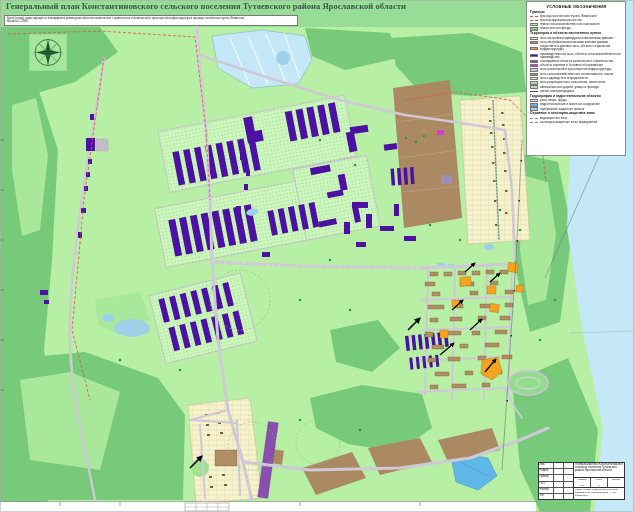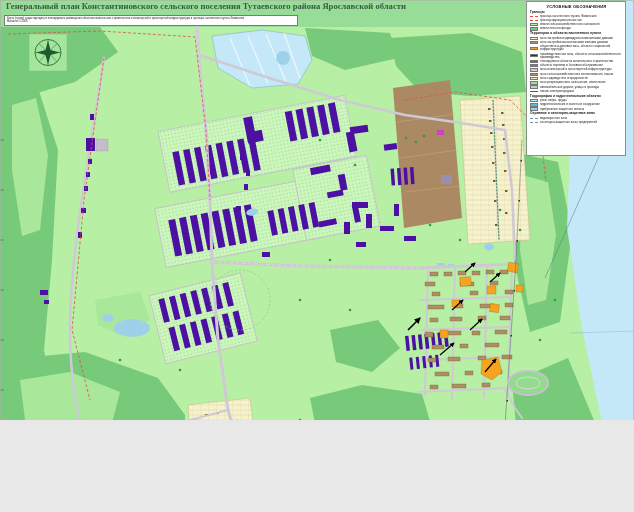--- a/index.html
+++ b/index.html
@@ -1,16 +1,16 @@
 <!DOCTYPE html>
 <html style="--base: #b7efa4; --forest: #76ca79; --forestLight: #a9e79b; --pale: #f6f2cc; --water: #c4e8f8; --waterDeep: #9fd0ea; --purple: #4c10a3; --purpleLight: #8a4fae; --brown: #ab8a63; --tan: #b08e63; --orange: #f6a41f; --magenta: #cc3fcf; --road: #cfc8d6; --red: #e0504a; --titleText: #3c5a44; --legendBorder: #8a8f8a;"><head>
 <meta charset="utf-8">
 <style>
   html,body{margin:0;padding:0;background:#e8e8e8;}
-  #stage{position:relative;width:634px;height:420px;overflow:hidden;
+  #stage{position:relative;width:634px;height:512px;overflow:hidden;
          font-family:"Liberation Sans",sans-serif;background:var(--base);}
   #map{position:absolute;left:0;top:0;}
   
   .f-base{fill:var(--base)} .f-forest{fill:var(--forest)} .f-forest2{fill:var(--forestLight)}
   .f-water{fill:var(--water)} .f-pond{fill:var(--waterDeep)}
   .f-purple{fill:var(--purple)}
   .f-brown{fill:var(--brown)} .f-tan{fill:var(--tan);stroke:#6b5233;stroke-width:.3}
   .f-orange{fill:var(--orange);stroke:#8a5c10;stroke-width:.3}
   .road{stroke:var(--road);fill:none;stroke-linecap:round;stroke-linejoin:round}
   .redline{stroke:var(--red);fill:none;stroke-width:.8;stroke-dasharray:3,2}

